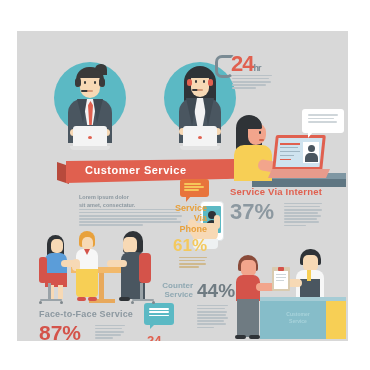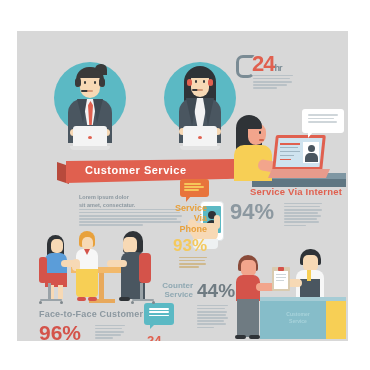--- a/index.html
+++ b/index.html
@@ -143,21 +143,21 @@
       <div class="shirt" style="left:28px;top:44px;width:16px;height:30px;clip-path:polygon(0 0,100% 0,65% 100%,35% 100%);"></div>
       <div class="abs" style="left:22px;top:44px;width:11px;height:28px;background:#3f4a53;clip-path:polygon(0 0,100% 0,55% 100%);"></div>
       <div class="abs" style="left:39px;top:44px;width:11px;height:28px;background:#3f4a53;clip-path:polygon(0 0,100% 0,45% 100%);"></div>
       <div class="arm" style="left:15px;top:74px;width:9px;height:7px;"></div>
       <div class="arm" style="left:48px;top:74px;width:9px;height:7px;"></div>
       <div class="lap" style="left:19px;top:72px;width:34px;height:20px;"></div>
       <div class="logo" style="left:34px;top:82px;width:4px;height:3px;"></div>
       <div class="lapbase" style="left:16px;top:92px;width:40px;height:4px;"></div>
     </div>
 
-    <div class="abs" style="left:219px;top:20px;width:62px;height:46px;">
+    <div class="abs" style="left:198px;top:20px;width:62px;height:46px;">
       <div class="phoneicon" style="left:0px;top:4px;"></div>
       <div class="num24" style="left:16px;top:2px;">
         <span>24</span><span class="numhr">hr</span>
       </div>
       <div class="lorem-body" style="left:17px;top:24px;width:40px;">
         <div class="lorem-line" style="width:100%"></div>
         <div class="lorem-line" style="width:92%"></div>
         <div class="lorem-line" style="width:97%"></div>
         <div class="lorem-line" style="width:85%"></div>
         <div class="lorem-line" style="width:60%"></div>
@@ -204,21 +204,21 @@
       <div class="hand" style="left:12px;top:44px;width:26px;height:20px;border-radius:5px 5px 9px 9px;"></div>
       <div class="hand" style="left:9px;top:40px;width:9px;height:18px;border-radius:5px;transform:rotate(-16deg);"></div>
       <div class="hand" style="left:34px;top:36px;width:6px;height:14px;border-radius:3px;"></div>
       <div class="abs" style="left:13px;top:60px;width:25px;height:10px;background:#eef1f2;border-radius:0 0 4px 4px;"></div>
     </div>
 
     <div class="abs" style="left:134px;top:172px;width:56px;height:66px;">
       <div class="stat-title" style="right:0;top:0;font-size:9px;color:#e8a13c;text-align:right;">Service
 Via
 Phone</div>
-      <div class="stat-pct" style="right:0;top:34px;font-size:17px;color:#f4c95d;">93%</div>
+      <div class="stat-pct" style="right:0;top:34px;font-size:17px;color:#f4c95d;">61%</div>
       <div class="lorem-body" style="right:0;top:54px;width:28px;">
         <div class="lorem-line" style="width:100%;background:#cfb98e"></div>
         <div class="lorem-line" style="width:92%;background:#cfb98e"></div>
         <div class="lorem-line" style="width:98%;background:#cfb98e"></div>
         <div class="lorem-line" style="width:70%;background:#cfb98e"></div>
 
       </div>
     </div>
 
     <div class="abs" style="left:124px;top:250px;width:92px;height:78px;">
@@ -281,22 +281,22 @@
         <div style="padding:5px 6px 0 6px;">
           <div class="speech-line" style="width:100%"></div>
           <div class="speech-line" style="width:88%"></div>
           <div class="speech-line" style="width:96%"></div>
         </div>
       </div>
       <div class="abs" style="left:78px;top:23px;width:0;height:0;border-left:5px solid #ffffff;border-bottom:6px solid transparent;"></div>
     </div>
 
     <div class="abs" style="left:213px;top:156px;width:116px;height:52px;">
-      <div class="stat-title" style="left:0;top:0;font-size:9.5px;color:#e0604f;letter-spacing:.2px;margin-left:20px;">Service Via Internet</div>
-      <div class="stat-pct" style="left:0;top:14px;font-size:22px;color:#8c98a0;">94%</div>
+      <div class="stat-title" style="left:0;top:0;font-size:9.5px;color:#e0604f;letter-spacing:.2px;">Service Via Internet</div>
+      <div class="stat-pct" style="left:0;top:14px;font-size:22px;color:#8c98a0;">37%</div>
       <div class="lorem-body" style="left:54px;top:16px;width:38px;">
         <div class="lorem-line" style="width:100%"></div>
         <div class="lorem-line" style="width:94%"></div>
         <div class="lorem-line" style="width:99%"></div>
         <div class="lorem-line" style="width:90%"></div>
         <div class="lorem-line" style="width:97%"></div>
         <div class="lorem-line" style="width:86%"></div>
         <div class="lorem-line" style="width:92%"></div>
         <div class="lorem-line" style="width:58%"></div>
 
@@ -338,22 +338,22 @@
       <div class="abs" style="left:82px;top:50px;width:24px;height:22px;background:#4a5660;"></div>
       <div class="abs" style="left:80px;top:70px;width:11px;height:4px;background:#2f3337;border-radius:2px;"></div>
       <div class="abs" style="left:100px;top:26px;width:12px;height:30px;background:#d4534a;border-radius:4px;"></div>
       <div class="chairleg" style="left:101px;top:56px;width:3px;height:16px;"></div>
       <div class="chairleg" style="left:93px;top:72px;width:22px;height:2px;border-radius:1px;"></div>
       <div class="wheel" style="left:92px;top:74px;"></div>
       <div class="wheel" style="left:113px;top:74px;"></div>
     </div>
 
     <div class="abs" style="left:22px;top:278px;width:130px;height:40px;">
-      <div class="stat-title" style="left:0;top:0;font-size:9px;color:#8c98a0;letter-spacing:.2px;">Face-to-Face Customer</div>
-      <div class="stat-pct" style="left:0;top:13px;font-size:21px;color:#d4534a;">96%</div>
+      <div class="stat-title" style="left:0;top:0;font-size:9px;color:#8c98a0;letter-spacing:.2px;">Face-to-Face Service</div>
+      <div class="stat-pct" style="left:0;top:13px;font-size:21px;color:#d4534a;">87%</div>
       <div class="lorem-body" style="left:56px;top:16px;width:30px;">
         <div class="lorem-line" style="width:100%"></div>
         <div class="lorem-line" style="width:90%"></div>
         <div class="lorem-line" style="width:96%"></div>
         <div class="lorem-line" style="width:88%"></div>
         <div class="lorem-line" style="width:60%"></div>
 
       </div>
     </div>
 

